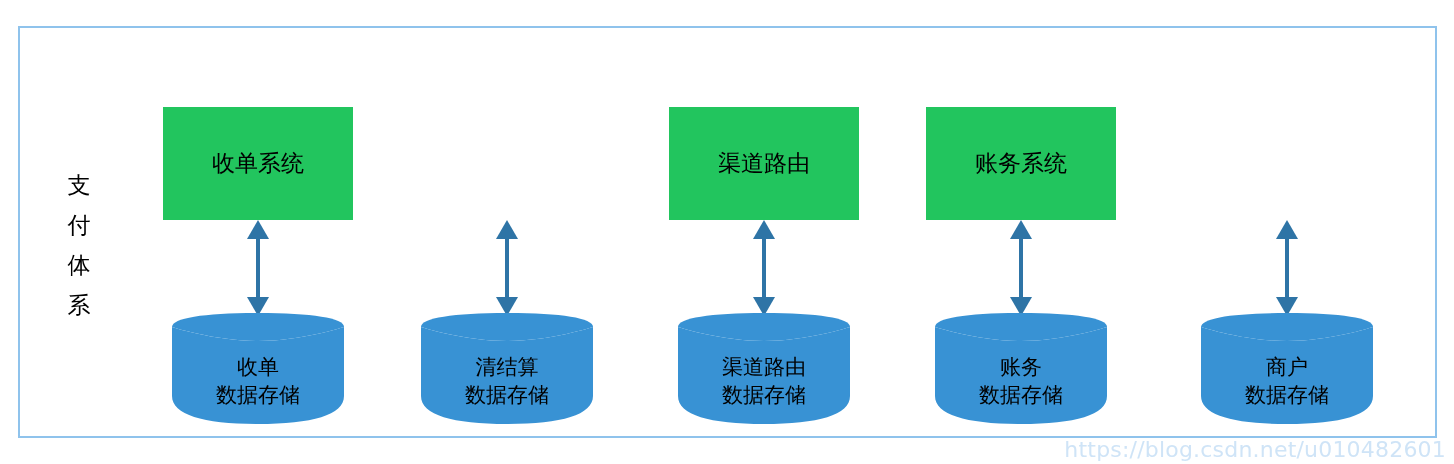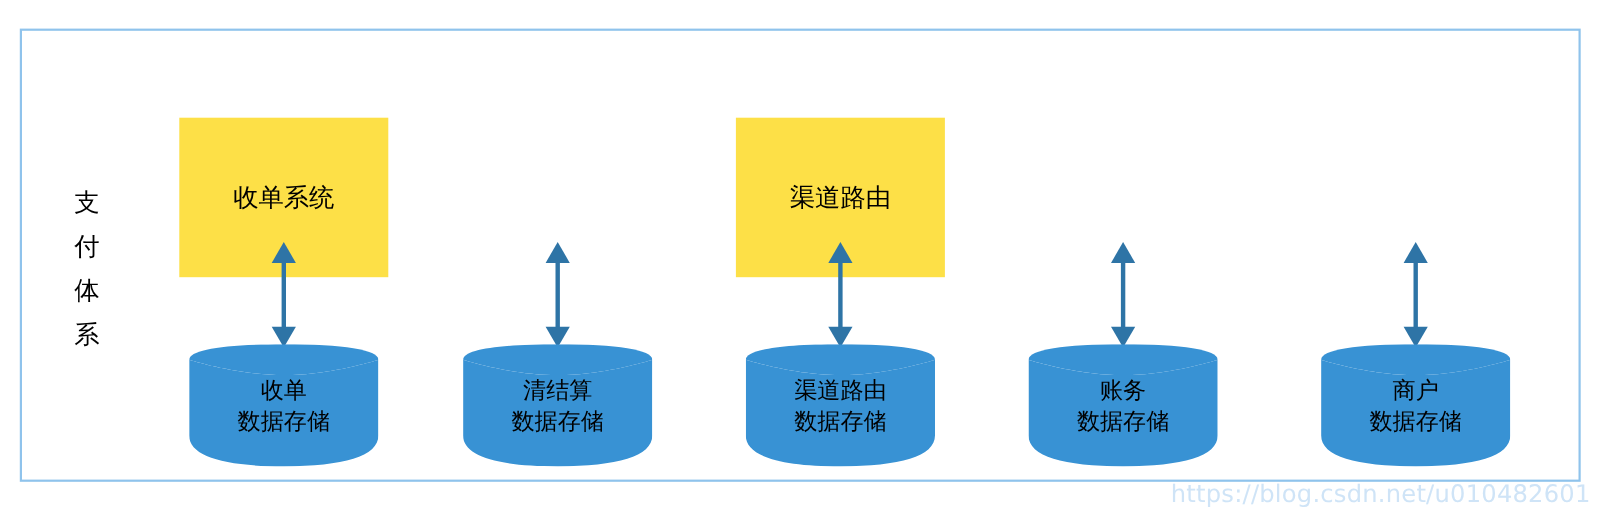--- a/index.html
+++ b/index.html
@@ -54,22 +54,22 @@
     width: 190px;
     height: 317px;
   }
 
   
   .system-box {
     position: absolute;
     left: 0;
     top: 0;
     width: 190px;
-    height: 145px;
-    background: #fde047;
+    height: 113px;
+    background: #22c55e;
     display: flex;
     align-items: center;
     justify-content: center;
     box-sizing: border-box;
   }
   .system-box .label {
     font-size: 23px;
     color: #000000;
     letter-spacing: 0px;
     white-space: nowrap;
@@ -97,21 +97,21 @@
   .datastore .cyl-shape {
     position: absolute;
     left: 0;
     top: 0;
     width: 172px;
     height: 111px;
   }
   .datastore .cyl-text {
     position: absolute;
     left: 0;
-    top: 0;
+    top: 12px;
     width: 172px;
     height: 111px;
     display: flex;
     flex-direction: column;
     align-items: center;
     justify-content: center;
     text-align: center;
   }
   .datastore .cyl-text .line {
     font-size: 21px;
@@ -205,20 +205,23 @@
         <path d="M0,14 C0,5 32,0 86,0 C140,0 172,5 172,14 C172,14 129,28 86,28 C43,28 0,14 0,14 Z" fill="#3892D4"></path>
       </svg>
       <div class="cyl-text">
         <span class="line">渠道路由</span>
         <span class="line">数据存储</span>
       </div>
     </div>
   </div>
 
   <div class="column" style="left:906px;">
+    <div class="system-box">
+      <span class="label">账务系统</span>
+    </div>
     <div class="connector">
       <svg width="30" height="96" viewBox="0 0 30 96" xmlns="http://www.w3.org/2000/svg">
         <line x1="15" y1="14" x2="15" y2="82" stroke="#2E74A6" stroke-width="4"></line>
         <polygon points="15,0 26,19 4,19" fill="#2E74A6"></polygon>
         <polygon points="15,96 26,77 4,77" fill="#2E74A6"></polygon>
       </svg>
     </div>
     <div class="datastore">
       <svg class="cyl-shape" viewBox="0 0 172 111" xmlns="http://www.w3.org/2000/svg" preserveAspectRatio="none">
         <path d="M0,14 C0,14 43,28 86,28 C129,28 172,14 172,14 L172,83 C172,102 140,111 86,111 C32,111 0,102 0,83 Z" fill="#3892D4"></path>

